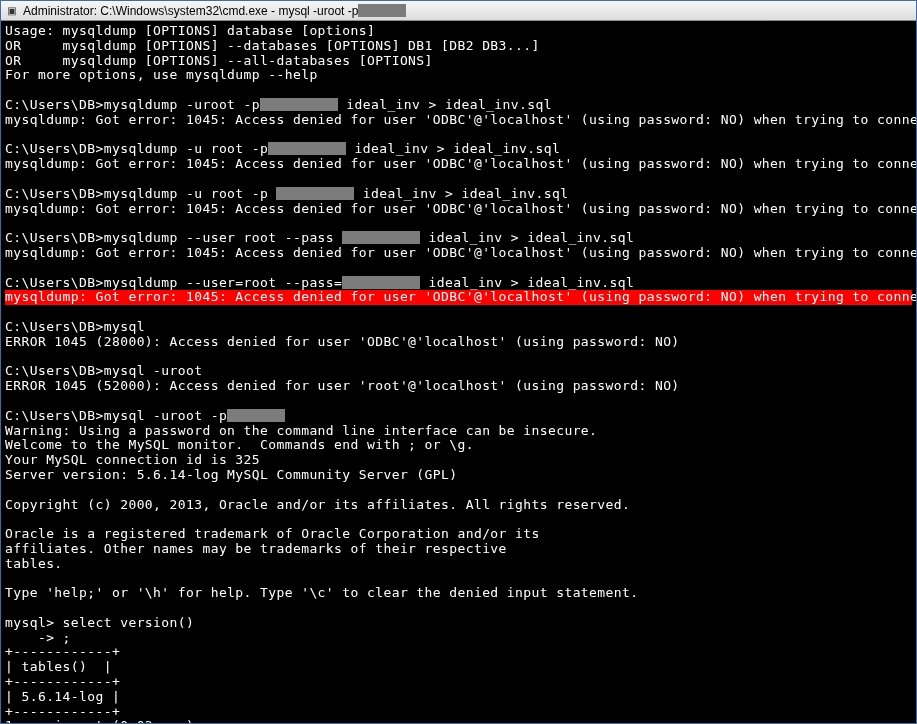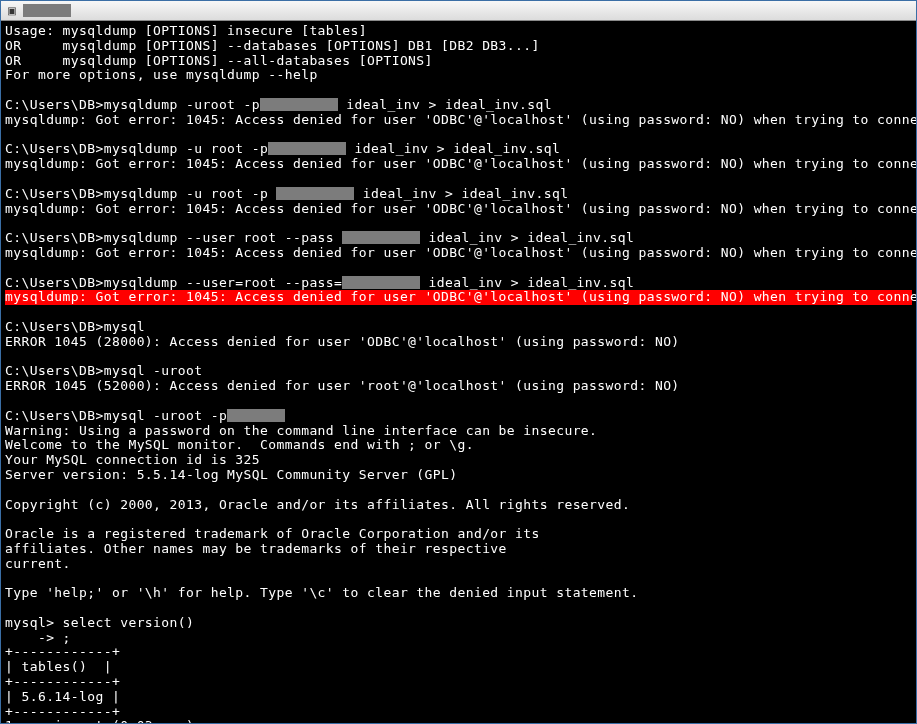--- a/index.html
+++ b/index.html
@@ -84,24 +84,25 @@
     display: block;
   }
 </style>
 </head>
 <body>
 
 <div class="window">
 
   <div class="titlebar">
     <span class="app-icon">▣</span>
+    <span>Administrator: C:\Windows\system32\cmd.exe - mysql  -uroot -p</span>
       <span class="title-redact"></span>
   </div>
 
-  <div class="terminal"><span>Usage: mysqldump [OPTIONS] insecure [tables]</span>
+  <div class="terminal"><span>Usage: mysqldump [OPTIONS] database [options]</span>
 <span>OR     mysqldump [OPTIONS] --databases [OPTIONS] DB1 [DB2 DB3...]</span>
 <span>OR     mysqldump [OPTIONS] --all-databases [OPTIONS]</span>
 <span>For more options, use mysqldump --help</span>
 
 <span>C:\Users\DB&gt;mysqldump -uroot -p</span><span class="redact"></span><span> ideal_inv &gt; ideal_inv.sql</span>
 <span>mysqldump: Got error: 1045: Access denied for user 'ODBC'@'localhost' (using password: NO) when trying to connect</span>
 
 <span>C:\Users\DB&gt;mysqldump -u root -p</span><span class="redact"></span><span> ideal_inv &gt; ideal_inv.sql</span>
 <span>mysqldump: Got error: 1045: Access denied for user 'ODBC'@'localhost' (using password: NO) when trying to connect</span>
 
@@ -116,27 +117,27 @@
 <span>C:\Users\DB&gt;mysql</span>
 <span>ERROR 1045 (28000): Access denied for user 'ODBC'@'localhost' (using password: NO)</span>
 
 <span>C:\Users\DB&gt;mysql -uroot</span>
 <span>ERROR 1045 (52000): Access denied for user 'root'@'localhost' (using password: NO)</span>
 
 <span>C:\Users\DB&gt;mysql -uroot -p</span><span class="redact-sm"></span>
 <span>Warning: Using a password on the command line interface can be insecure.</span>
 <span>Welcome to the MySQL monitor.  Commands end with ; or \g.</span>
 <span>Your MySQL connection id is 325</span>
-<span>Server version: 5.5.14-log MySQL Community Server (GPL)</span>
+<span>Server version: 5.6.14-log MySQL Community Server (GPL)</span>
 
 <span>Copyright (c) 2000, 2013, Oracle and/or its affiliates. All rights reserved.</span>
 
 <span>Oracle is a registered trademark of Oracle Corporation and/or its</span>
 <span>affiliates. Other names may be trademarks of their respective</span>
-<span>current.</span>
+<span>tables.</span>
 
 <span>Type 'help;' or '\h' for help. Type '\c' to clear the denied input statement.</span>
 
 <span>mysql&gt; select version()</span>
 <span>    -&gt; ;</span>
 <span>+------------+</span>
 <span>| tables()  |</span>
 <span>+------------+</span>
 <span>| 5.6.14-log |</span>
 <span>+------------+</span>

